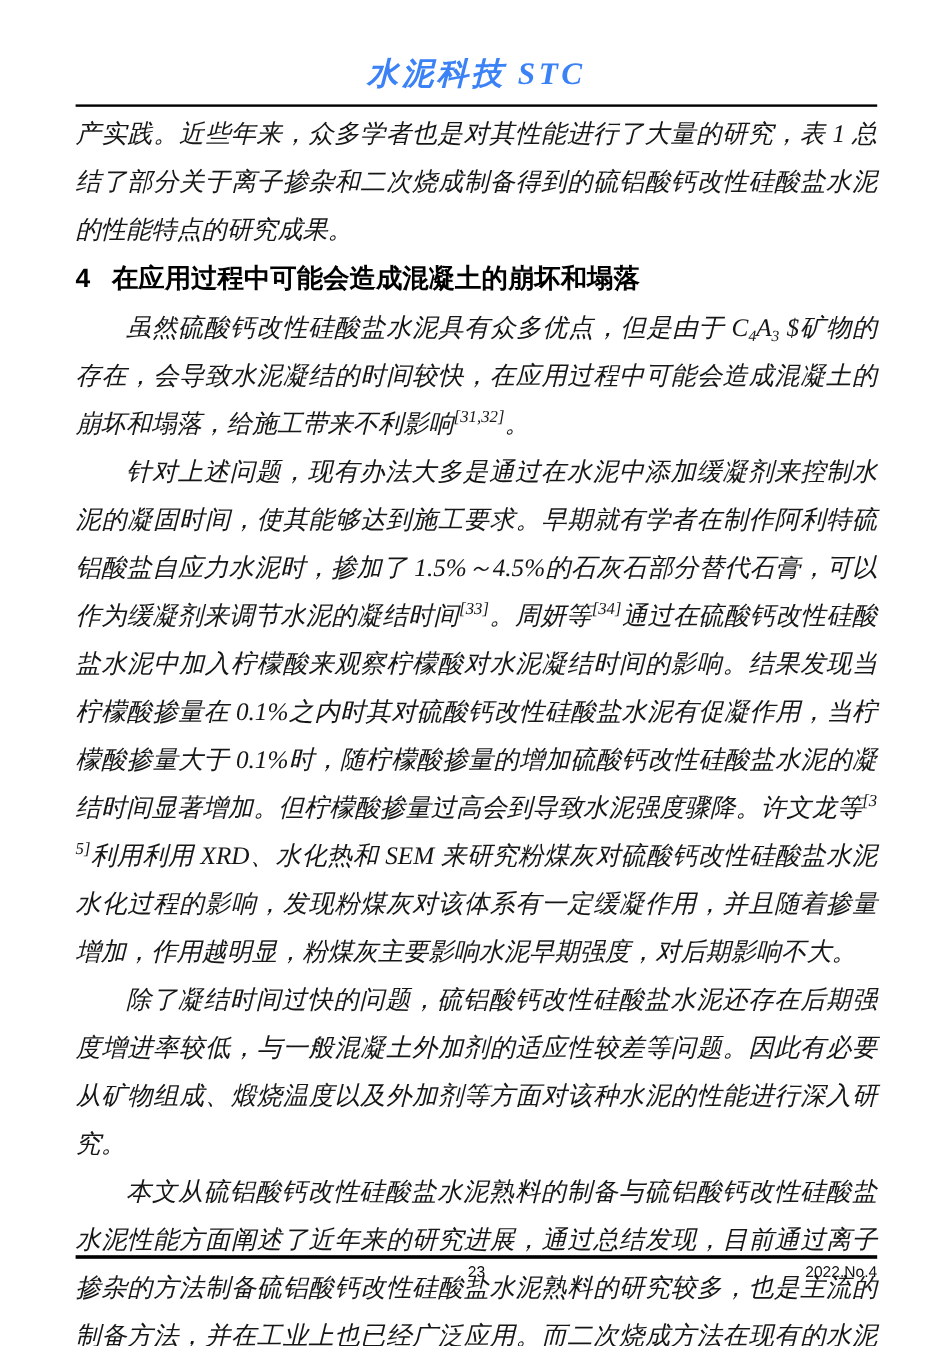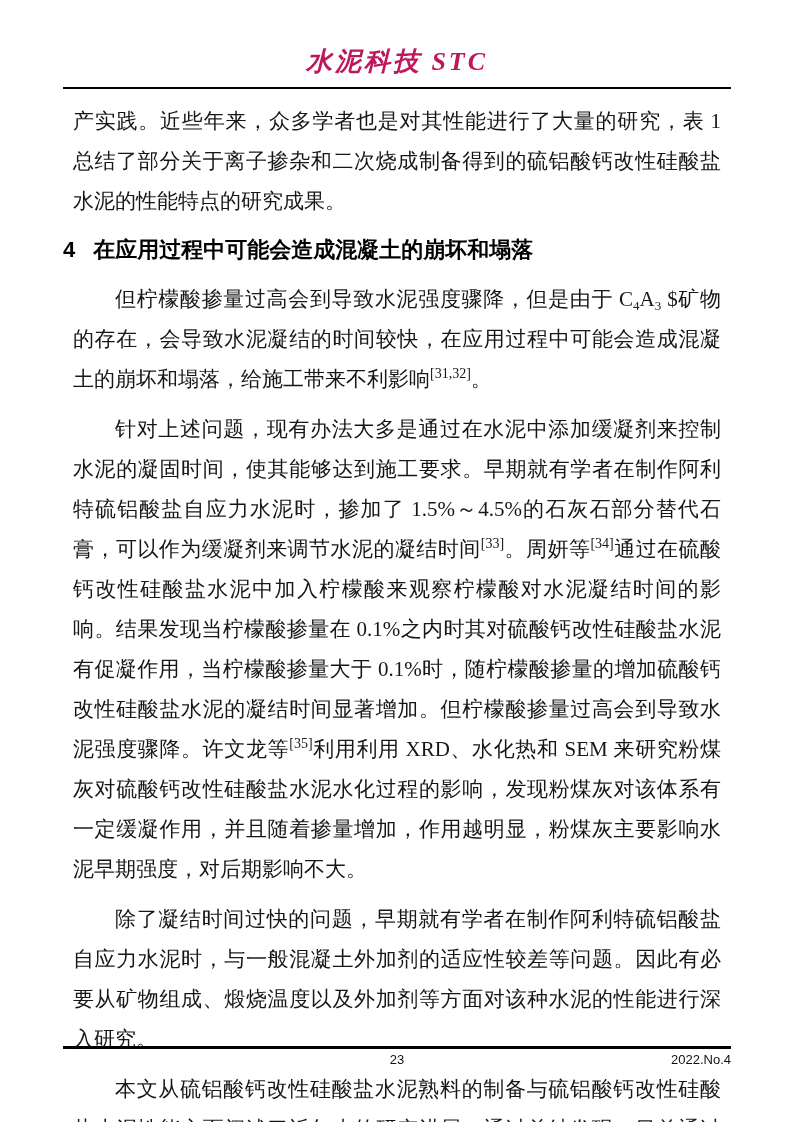--- a/index.html
+++ b/index.html
@@ -21,32 +21,33 @@
     padding-top: 44px;
     border-bottom: 2px solid #000;
     padding-bottom: 8px;
   }
   .journal-header .title {
     font-family: "Liberation Serif", "DejaVu Serif", serif;
     font-style: italic;
     font-weight: bold;
     font-size: 26px;
     letter-spacing: 3px;
-    color: #be185d;
+    color: #3b82f6;
   }
   .body-text {
     padding-top: 2px;
   }
   p.para {
-    margin: 10px;
+    margin: 0;
     font-size: 21px;
     line-height: 40px;
     text-align: justify;
     text-justify: inter-ideograph;
     word-break: break-all;
+    font-style: italic;
   }
   p.para.indent { text-indent: 42px; }
   .para sup {
     font-size: 14px;
     line-height: 0;
     vertical-align: 8px;
     letter-spacing: 0;
   }
   .para sub {
     font-size: 13px;
@@ -98,25 +99,25 @@
   </div>
 
   <div class="body-text">
 
     <p class="para"><span>产实践。近些年来，众多学者也是对其性能进行了大量的研究，表 1 总结了部分关于离子掺杂和二次烧成制备得到的硫铝酸钙改性硅酸盐水泥的性能特点的研究成果。</span></p>
 
     <h2 class="section-heading">
       <span class="sec-num">4</span><span>在应用过程中可能会造成混凝土的崩坏和塌落</span>
     </h2>
 
-    <p class="para indent"><span>但柠檬酸掺量过高会到导致水泥强度骤降，但是由于 C</span><sub>4</sub><span>A</span><sub>3</sub><span> $矿物的存在，会导致水泥凝结的时间较快，在应用过程中可能会造成混凝土的崩坏和塌落，给施工带来不利影响</span><sup>[31,32]</sup><span>。</span></p>
+    <p class="para indent"><span>虽然硫酸钙改性硅酸盐水泥具有众多优点，但是由于 C</span><sub>4</sub><span>A</span><sub>3</sub><span> $矿物的存在，会导致水泥凝结的时间较快，在应用过程中可能会造成混凝土的崩坏和塌落，给施工带来不利影响</span><sup>[31,32]</sup><span>。</span></p>
 
     <p class="para indent"><span>针对上述问题，现有办法大多是通过在水泥中添加缓凝剂来控制水泥的凝固时间，使其能够达到施工要求。早期就有学者在制作阿利特硫铝酸盐自应力水泥时，掺加了 1.5%～4.5%的石灰石部分替代石膏，可以作为缓凝剂来调节水泥的凝结时间</span><sup>[33]</sup><span>。周妍等</span><sup>[34]</sup><span>通过在硫酸钙改性硅酸盐水泥中加入柠檬酸来观察柠檬酸对水泥凝结时间的影响。结果发现当柠檬酸掺量在 0.1%之内时其对硫酸钙改性硅酸盐水泥有促凝作用，当柠檬酸掺量大于 0.1%时，随柠檬酸掺量的增加硫酸钙改性硅酸盐水泥的凝结时间显著增加。但柠檬酸掺量过高会到导致水泥强度骤降。许文龙等</span><sup>[35]</sup><span>利用利用 XRD、水化热和 SEM 来研究粉煤灰对硫酸钙改性硅酸盐水泥水化过程的影响，发现粉煤灰对该体系有一定缓凝作用，并且随着掺量增加，作用越明显，粉煤灰主要影响水泥早期强度，对后期影响不大。</span></p>
 
-    <p class="para indent"><span>除了凝结时间过快的问题，早期就有学者在制作阿利特硫铝酸盐自应力水泥时，与一般混凝土外加剂的适应性较差等问题。因此有必要从矿物组成、煅烧温度以及外加剂等方面对该种水泥的性能进行深入研究。</span></p>
+    <p class="para indent"><span>除了凝结时间过快的问题，硫铝酸钙改性硅酸盐水泥还存在后期强度增进率较低，与一般混凝土外加剂的适应性较差等问题。因此有必要从矿物组成、煅烧温度以及外加剂等方面对该种水泥的性能进行深入研究。</span></p>
 
 
     <p class="para indent"><span>本文从硫铝酸钙改性硅酸盐水泥熟料的制备与硫铝酸钙改性硅酸盐水泥性能方面阐述了近年来的研究进展，通过总结发现，目前通过离子掺杂的方法制备硫铝酸钙改性硅酸盐水泥熟料的研究较多，也是主流的制备方法，并在工业上也已经广泛应用。而二次烧成方法在现有的水泥生产线煅烧工艺和关键技术参数都尚不明确，限制了其发展。</span></p>
 
   </div>
 
   <div class="page-footer">
     <div class="footer-row">
       <span class="page-num">23</span>
       <span class="issue">2022.No.4</span>

